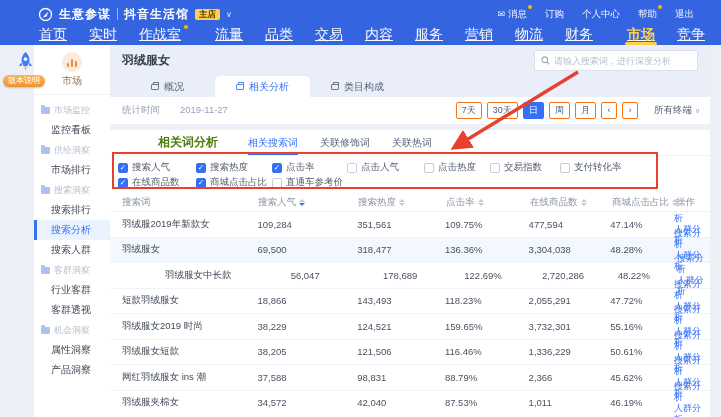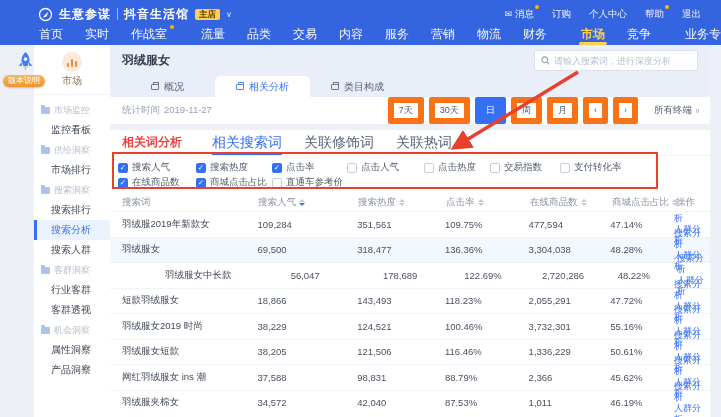--- a/index.html
+++ b/index.html
@@ -2,32 +2,32 @@
 <html><head>
 <meta charset="utf-8">
 <style>
   *{margin:0;padding:0;box-sizing:border-box;}
   html,body{width:721px;height:417px;}
   body{font-family:"Liberation Sans","DejaVu Sans",sans-serif;background:#edf0f6;overflow:hidden;}
   .stage{position:relative;width:721px;height:417px;background:#edf0f6;overflow:hidden;}
 
   
   header{position:absolute;top:0;left:0;right:0;height:45px;background:#3564e0;z-index:10;}
-  .hrow1{display:flex;align-items:center;height:26px;padding:2px 20px 0 38px;color:#fff;}
+  .hrow1{display:flex;align-items:center;height:26px;padding:2px 27px 0 38px;color:#fff;}
   .brand{display:flex;align-items:center;gap:6px;}
   .brand-app{font-size:12px;font-weight:bold;letter-spacing:1px;}
   .brand-sep{width:1px;height:12px;background:rgba(255,255,255,.5);}
   .brand-product{font-size:12px;font-weight:bold;letter-spacing:1px;}
   .store-badge{background:#ffd04c;color:#5b3a00;font-size:8.5px;line-height:11px;padding:0 4px;border-radius:2px;font-weight:bold;}
   .brand-caret{font-size:8px;color:rgba(255,255,255,.85);}
   .quick{margin-left:auto;display:flex;gap:18px;font-size:9.5px;color:rgba(255,255,255,.95);align-items:center;}
   .quick-link{position:relative;display:flex;gap:3px;align-items:center;cursor:pointer;}
   .env-icon{font-size:9px;line-height:9px;}
   .dot{position:absolute;top:-3px;right:-5px;width:4px;height:4px;background:#ffb400;border-radius:50%;}
-  nav{display:flex;align-items:flex-start;height:19px;padding-left:28px;font-size:12px;color:rgba(255,255,255,.96);}
+  nav{display:flex;align-items:flex-start;height:19px;padding-left:28px;font-size:14px;color:rgba(255,255,255,.96);text-decoration:underline;}
   .nav-item{padding:0 11px;height:19px;line-height:16px;position:relative;cursor:pointer;white-space:nowrap;}
   .nav-item.active{color:#ffd04c;font-weight:bold;}
   .nav-item.active::after{content:"";position:absolute;left:9px;right:9px;bottom:0;height:3px;background:#ffd04c;border-radius:2px;}
   .nav-divider{width:1px;height:10px;background:rgba(255,255,255,.38);margin:0 6px;}
   .nav-item .dot{top:-1px;right:4px;}
 
   
   aside{position:absolute;left:34px;top:45px;width:76px;bottom:0;background:#fff;z-index:3;}
   .side-head{height:50px;border-bottom:1px solid #f0f2f6;display:flex;flex-direction:column;align-items:center;justify-content:center;gap:2px;}
   .mkt-icon{width:20px;height:20px;border-radius:50%;background:#fdeadb;display:flex;align-items:flex-end;justify-content:center;gap:1.5px;padding-bottom:5px;}
@@ -51,32 +51,32 @@
   .search-box{margin-left:auto;width:164px;height:21px;background:#fff;border:1px solid #dbe1ec;border-radius:2px;display:flex;align-items:center;padding:0 6px;gap:4px;}
   .search-box svg{flex:0 0 auto;}
   .search-box input{border:0;outline:0;flex:1;min-width:0;font-size:9px;color:#333;background:transparent;}
   .search-box input::placeholder{color:#b7bfcd;}
   .page-tabs{height:21px;background:#e9eef8;display:flex;padding-left:10px;}
   .ptab{width:95px;display:flex;align-items:center;justify-content:center;gap:5px;font-size:10px;color:#59637a;cursor:pointer;}
   .ptab.active{background:#fff;border-radius:5px 5px 0 0;color:#3570f4;}
   .case-icon{width:8px;height:6px;border:1px solid currentColor;border-radius:1px;position:relative;opacity:.85;}
   .case-icon::before{content:"";position:absolute;top:-3px;left:1px;width:4px;height:2px;border:1px solid currentColor;border-bottom:0;border-radius:1px 1px 0 0;}
   .toolbar{height:27px;background:#fff;display:flex;align-items:center;padding:0 10px 0 12px;}
-  .stat-time{font-size:9.5px;color:#99a1b0;display:flex;gap:4px;}
+  .stat-time{font-size:9.5px;color:#99a1b0;display:flex;gap:20px;}
   .date-controls{margin-left:auto;display:flex;align-items:center;gap:5px;}
-  .dbtn{min-width:16px;padding:2px 5px;border:6px solid #f97316;border-radius:2px;background:#fff;font-size:9px;color:#525b6b;text-align:center;cursor:pointer;line-height:11px;font-family:inherit;}
+  .dbtn{min-width:16px;padding:2px 5px;border:1px solid #f97316;border-radius:2px;background:#fff;font-size:9px;color:#525b6b;text-align:center;cursor:pointer;line-height:11px;font-family:inherit;}
   .dbtn.active{background:#3570f4;border-color:#3570f4;color:#fff;}
   .terminal{display:flex;align-items:center;gap:3px;font-size:9.5px;color:#525b6b;margin-left:11px;cursor:pointer;}
   .terminal .caret{font-size:7px;color:#9aa3b2;}
   .gap{height:6px;background:#edf0f6;}
   .card{flex:1;background:#fff;overflow:hidden;display:flex;flex-direction:column;}
   .card-head{height:26px;flex:0 0 auto;display:flex;align-items:stretch;padding:0 12px;border-bottom:1px solid #f0f2f6;}
-  .card-title{font-size:12px;font-weight:bold;color:#ef4444;align-self:center;}
+  .card-title{font-size:12px;font-weight:bold;color:#4d7c0f;align-self:center;margin-left:36px;}
   .panel-tabs{display:flex;margin-left:30px;gap:22px;}
-  .panel-tab{display:flex;align-items:center;font-size:14px;color:#59637a;position:relative;cursor:pointer;}
+  .panel-tab{display:flex;align-items:center;font-size:10px;color:#59637a;position:relative;cursor:pointer;}
   .panel-tab.active{color:#3570f4;}
   .panel-tab.active::after{content:"";position:absolute;bottom:0;left:0;right:0;height:2px;background:#3570f4;}
   .metrics{padding:4px 0 4px 8px;flex:0 0 auto;}
   .metric-row{display:flex;height:15px;align-items:center;}
   .metric{display:flex;align-items:center;gap:4px;font-size:9.5px;color:#525b6b;cursor:pointer;}
   .cb{width:10px;height:10px;border:1px solid #c6cdd9;border-radius:2px;background:#fff;display:flex;align-items:center;justify-content:center;font-size:7.5px;color:#fff;flex:0 0 auto;}
   .cb.checked{background:#3570f4;border-color:#3570f4;}
   .thead{display:flex;height:17px;align-items:center;font-size:9.5px;color:#8a93a3;padding-left:12px;flex:0 0 auto;}
   .hcell{display:flex;align-items:center;white-space:nowrap;}
   .sorter{display:inline-flex;flex-direction:column;gap:1px;margin-left:3px;}
@@ -400,21 +400,21 @@
             <div class="tcell" style="width: 64px;">47.72%</div>
             <div class="actions">
               <a class="alink">搜索分析</a>
               <a class="alink">人群分析</a>
             </div>
           </div>
           <div class="trow">
             <div class="tcell kw" style="width: 136px;">羽绒服女2019 时尚</div>
             <div class="tcell" style="width: 100px;">38,229</div>
             <div class="tcell" style="width: 88px;">124,521</div>
-            <div class="tcell" style="width: 84px;">100.46%</div>
+            <div class="tcell" style="width: 84px;">159.65%</div>
             <div class="tcell" style="width: 82px;">3,732,301</div>
             <div class="tcell" style="width: 64px;">55.16%</div>
             <div class="actions">
               <a class="alink">搜索分析</a>
               <a class="alink">人群分析</a>
             </div>
           </div>
           <div class="trow">
             <div class="tcell kw" style="width: 136px;">羽绒服女短款</div>
             <div class="tcell" style="width: 100px;">38,205</div>

